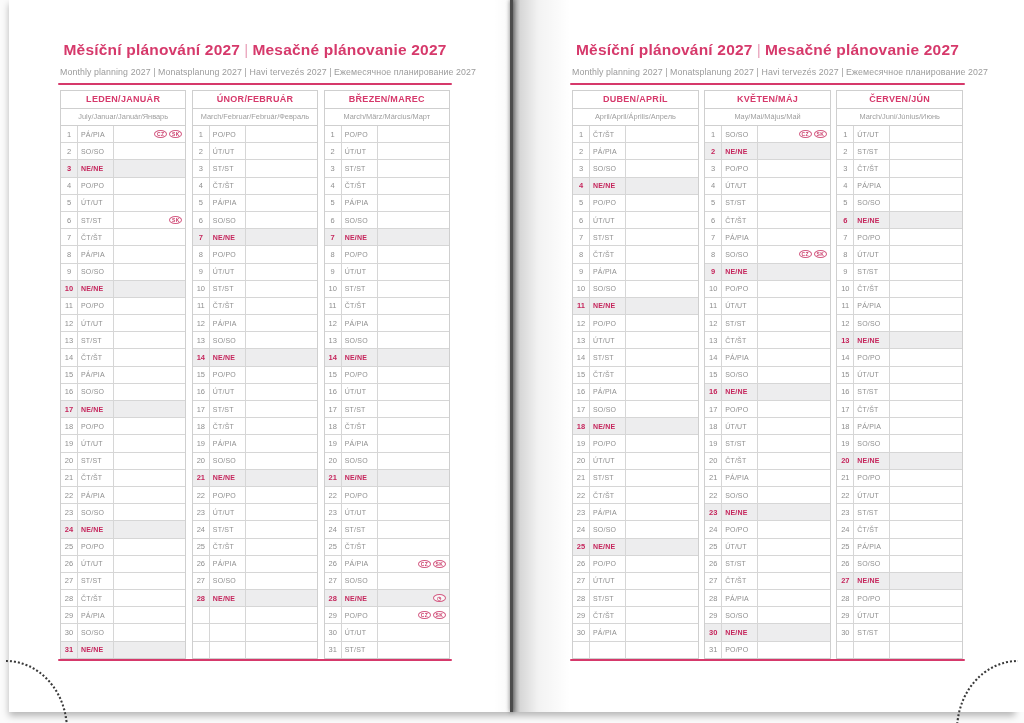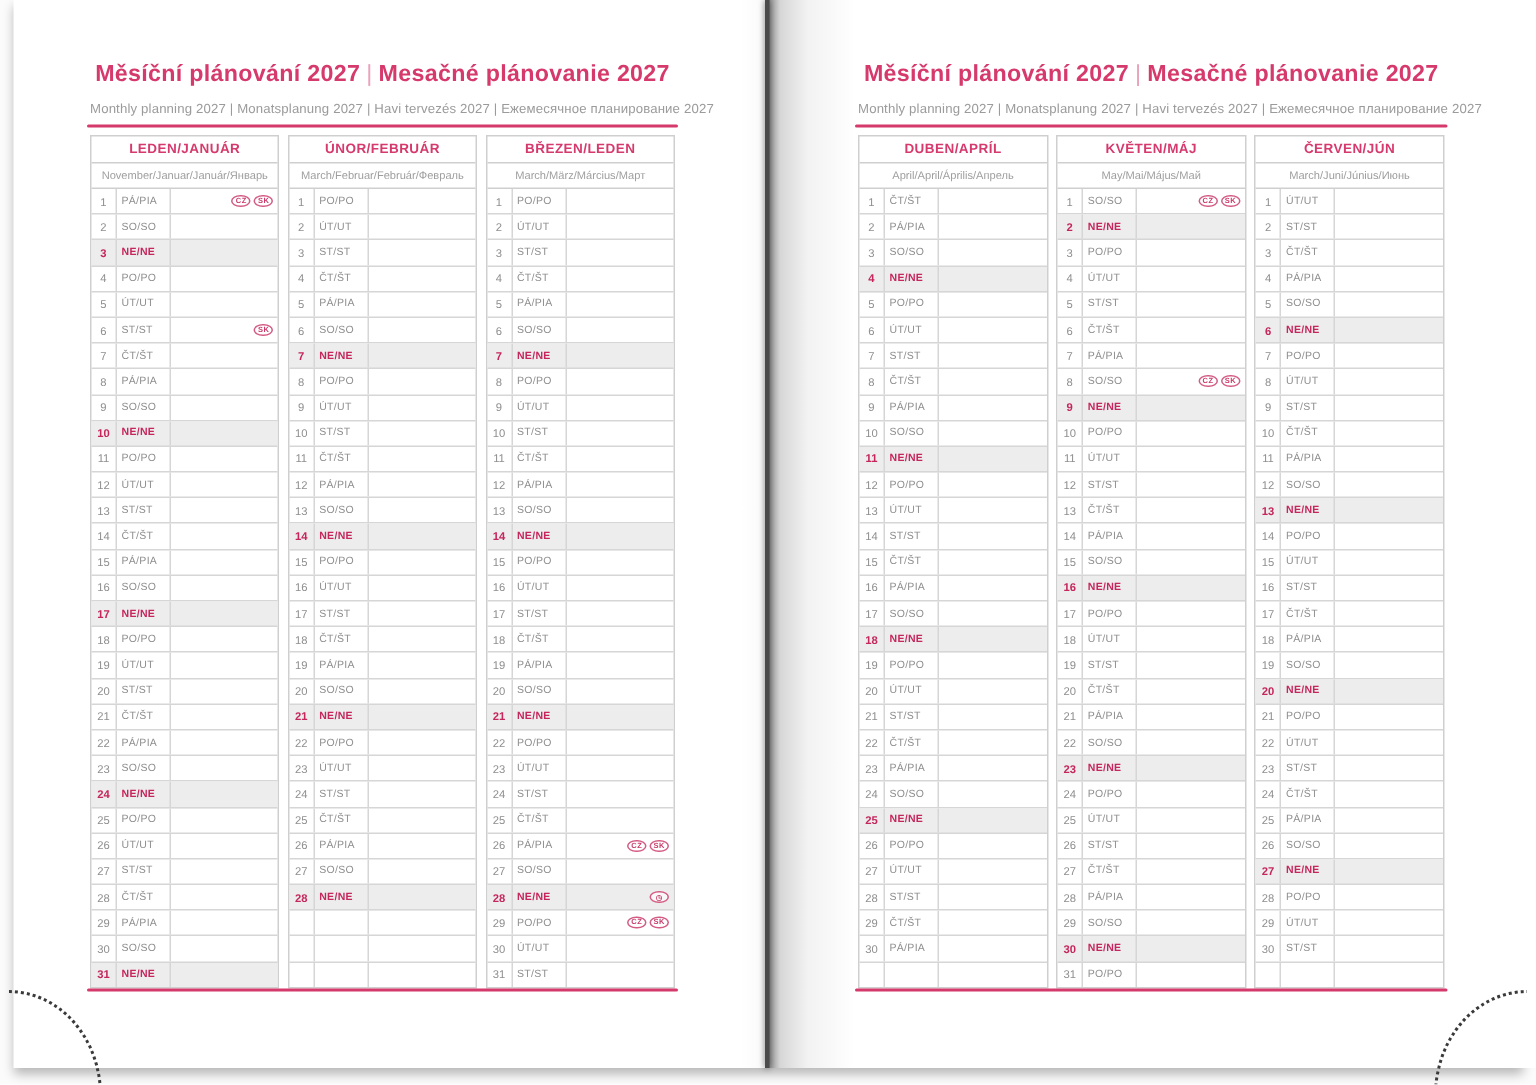--- a/index.html
+++ b/index.html
@@ -63,21 +63,21 @@
 <div class="book">
 
   <section class="page left">
     <div class="content">
       <h1 class="ptitle"><span>Měsíční plánování 2027</span><span class="tdiv">|</span><span>Mesačné plánovanie 2027</span></h1>
       <div class="psub">Monthly planning 2027 | Monatsplanung 2027 | Havi tervezés 2027 | Ежемесячное планирование 2027</div>
       <div class="rule top"></div>
       <div class="months">
         <div class="month">
           <div class="mname">LEDEN/JANUÁR</div>
-          <div class="msub">November/Januar/Január/Январь</div>
+          <div class="msub">July/Januar/Január/Январь</div>
           <div class="rows">
               <div class="row">
                 <span class="c num">1</span>
                 <span class="c day">PÁ/PIA</span>
                 <span class="c note">
                   <span class="badge">CZ</span>
                   <span class="badge">SK</span>
                 </span>
               </div>
               <div class="row">
@@ -389,21 +389,21 @@
                 <span class="c note"></span>
               </div>
               <div class="row blank">
                 <span class="c num"></span>
                 <span class="c day"></span>
                 <span class="c note"></span>
               </div>
             </div>
         </div>
         <div class="month">
-          <div class="mname">BŘEZEN/LEDEN</div>
+          <div class="mname">BŘEZEN/MAREC</div>
           <div class="msub">March/März/Március/Март</div>
           <div class="rows">
               <div class="row">
                 <span class="c num">1</span>
                 <span class="c day">PO/PO</span>
                 <span class="c note"></span>
               </div>
               <div class="row">
                 <span class="c num">2</span>
                 <span class="c day">ÚT/UT</span>

